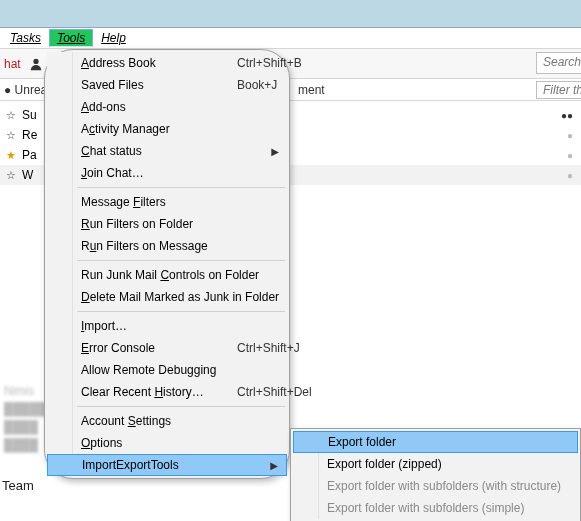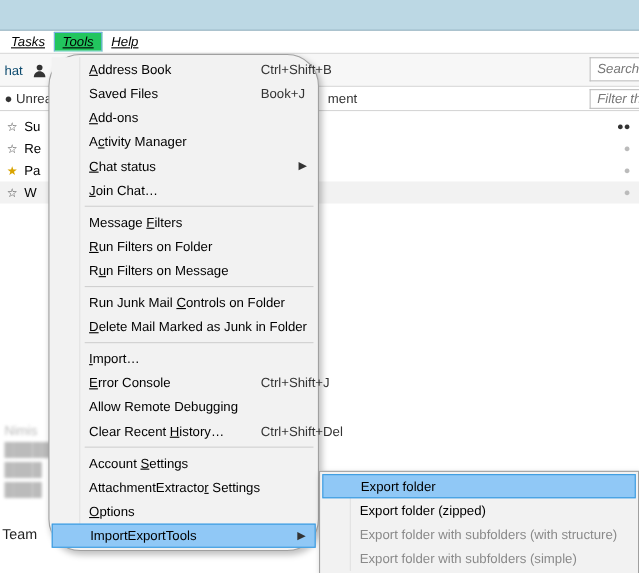--- a/index.html
+++ b/index.html
@@ -41,21 +41,21 @@
   .toolbar {
     height: 30px;
     background: #f7f7f7;
     border-bottom: 1px solid #d6d6d6;
     display: flex;
     align-items: center;
     position: relative;
   }
   .toolbar .left-frag {
     padding-left: 4px;
-    color: #0c4a6e;
+    color: #b91c1c;
   }
   .toolbar .person-icon {
     margin-left: 8px;
     display:inline-block;
     width:14px; height:14px;
     vertical-align:middle;
   }
   .search-box {
     position: absolute;
     right: 0;
@@ -327,23 +327,20 @@
     <span class="lbl">Clear Recent <span class="mn">H</span>istory…</span>
     <span class="shortcut">Ctrl+Shift+Del</span>
   </div>
 
   <div class="sep"></div>
 
   <div class="menu-item">
     <span class="lbl">Account <span class="mn">S</span>ettings</span>
   </div>
   <div class="menu-item">
-    <span class="lbl">AttachmentExtracto<span class="mn">r</span> Settings</span>
-  </div>
-  <div class="menu-item">
     <span class="lbl"><span class="mn">O</span>ptions</span>
   </div>
   <div class="menu-item hover">
     <span class="lbl">ImportExportTools</span>
     <span class="arrow">▶</span>
   </div>
 </div>
 
 <div class="menu" id="sub-menu">
   <div class="gutter"></div>

